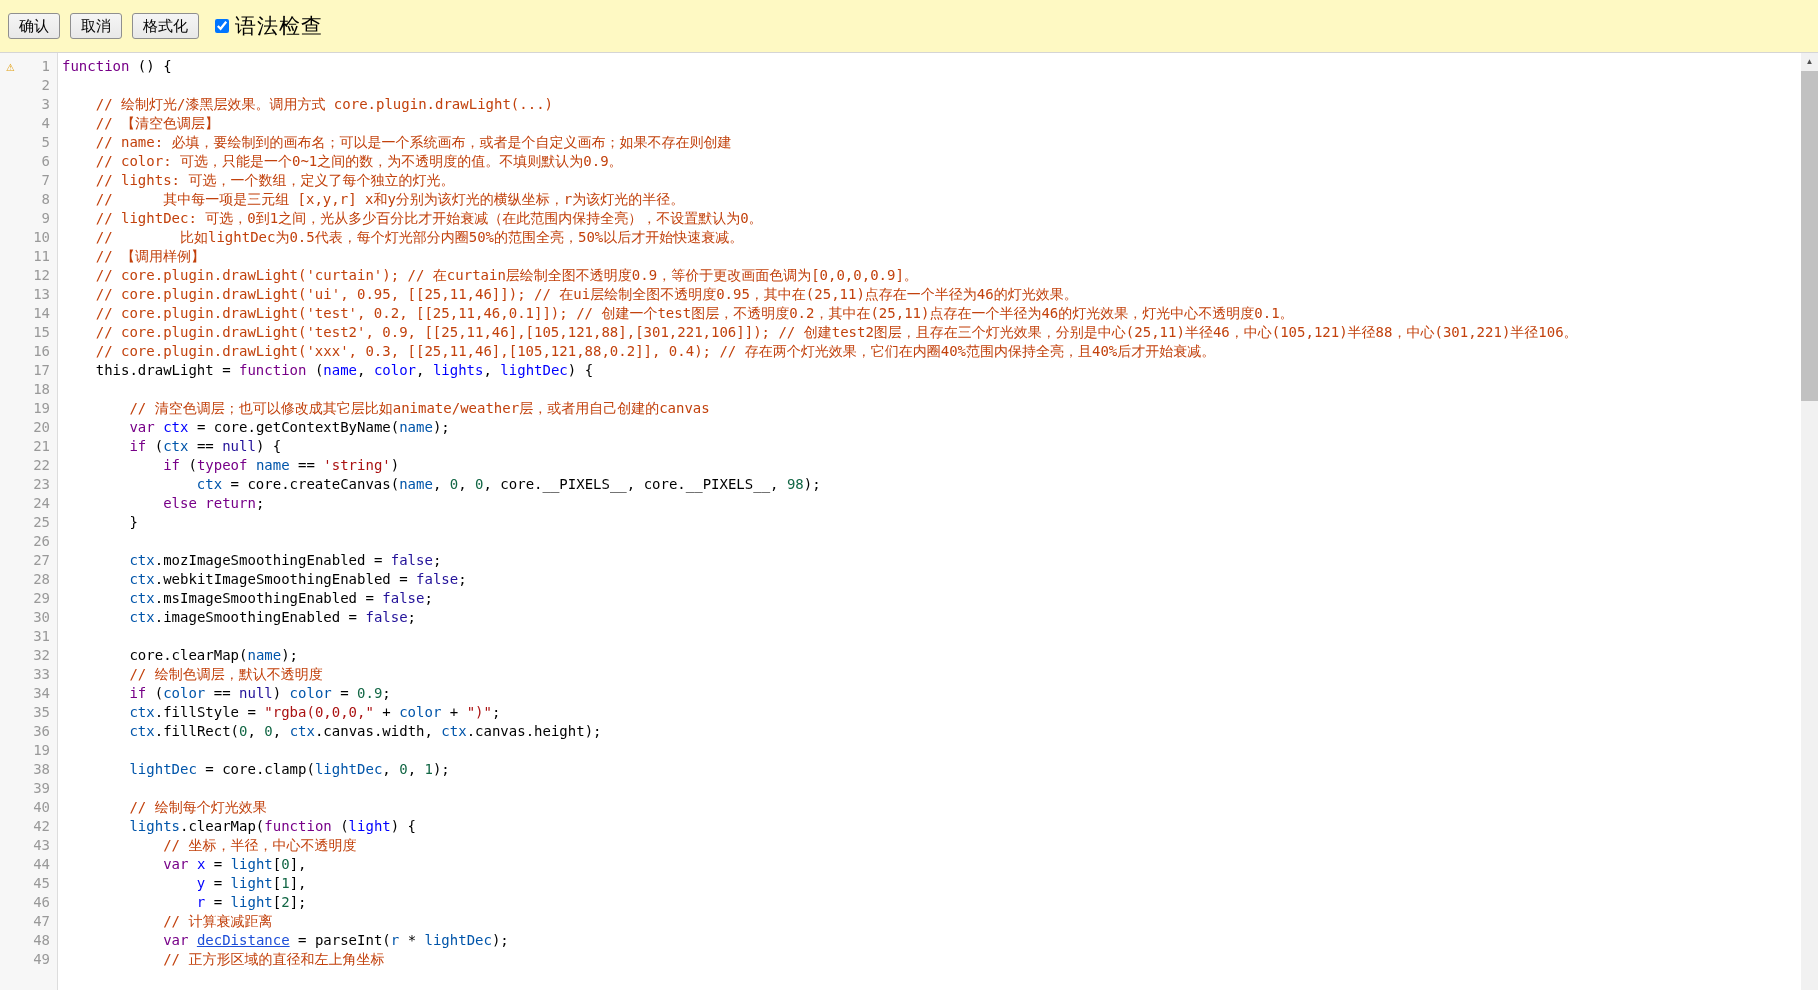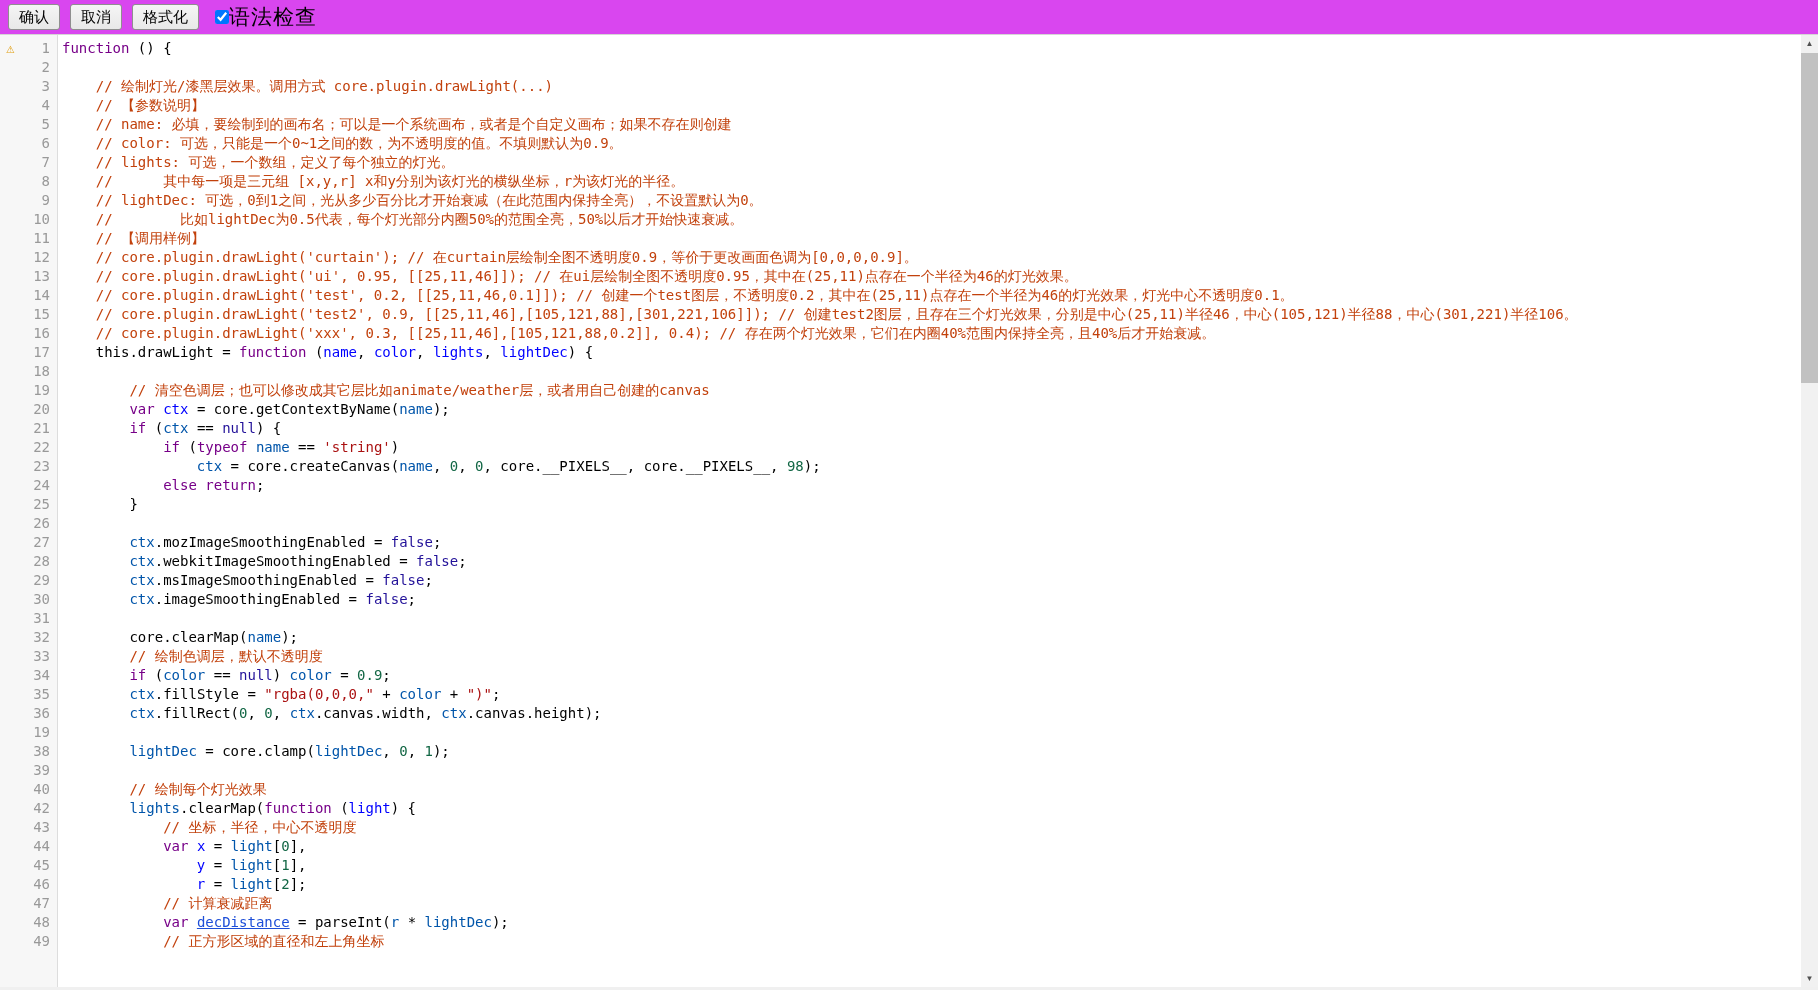--- a/index.html
+++ b/index.html
@@ -4,31 +4,31 @@
 <style>
   html,body{margin:0;padding:0;}
   body{
     width:1818px;height:990px;overflow:hidden;
     background:#f0f0f0;
     font-family:"Liberation Sans", sans-serif;
     -webkit-font-smoothing:antialiased;
   }
   
   .toolbar{
-    height:34px;display:flex;align-items:center;gap:10px;
-    padding:0 0 0 8px;background:#d946ef;
+    height:52px;display:flex;align-items:center;gap:10px;
+    padding:0 0 0 8px;background:#fef9c3;
   }
   .toolbar button{
     font-family:"Liberation Sans", sans-serif;
     font-size:15px;color:#000;
     background:linear-gradient(#f5f5f5,#e8e8e8);
     border:1px solid #8f8f8f;border-radius:3px;
     padding:3px 10px;cursor:pointer;line-height:18px;
   }
-  .toolbar .chk-wrap{display:flex;align-items:center;margin-left:6px;}
+  .toolbar .chk-wrap{display:flex;align-items:center;gap:6px;margin-left:6px;}
   .toolbar input[type=checkbox]{width:14px;height:14px;margin:0;}
   .toolbar .chk-label{font-size:21px;color:#000;letter-spacing:1px;}
   
   .editor{
     position:relative;height:952px;background:#fff;
     border-top:1px solid #d5d5d5;
     overflow:hidden;
   }
   .gutter-bg{
     position:absolute;left:0;top:0;bottom:0;width:57px;
@@ -115,21 +115,21 @@
           <span class="marker"></span>
           <span class="lnum">3</span>
         </div>
         <pre class="code"><span class="t-c">    // 绘制灯光/漆黑层效果。调用方式 core.plugin.drawLight(...)</span></pre>
       </div>
       <div class="row">
         <div class="gut">
           <span class="marker"></span>
           <span class="lnum">4</span>
         </div>
-        <pre class="code"><span class="t-c">    // 【参数说明】</span></pre>
+        <pre class="code"><span class="t-c">    // 【清空色调层】</span></pre>
       </div>
       <div class="row">
         <div class="gut">
           <span class="marker"></span>
           <span class="lnum">5</span>
         </div>
         <pre class="code"><span class="t-c">    // name: 必填，要绘制到的画布名；可以是一个系统画布，或者是个自定义画布；如果不存在则创建</span></pre>
       </div>
       <div class="row">
         <div class="gut">

